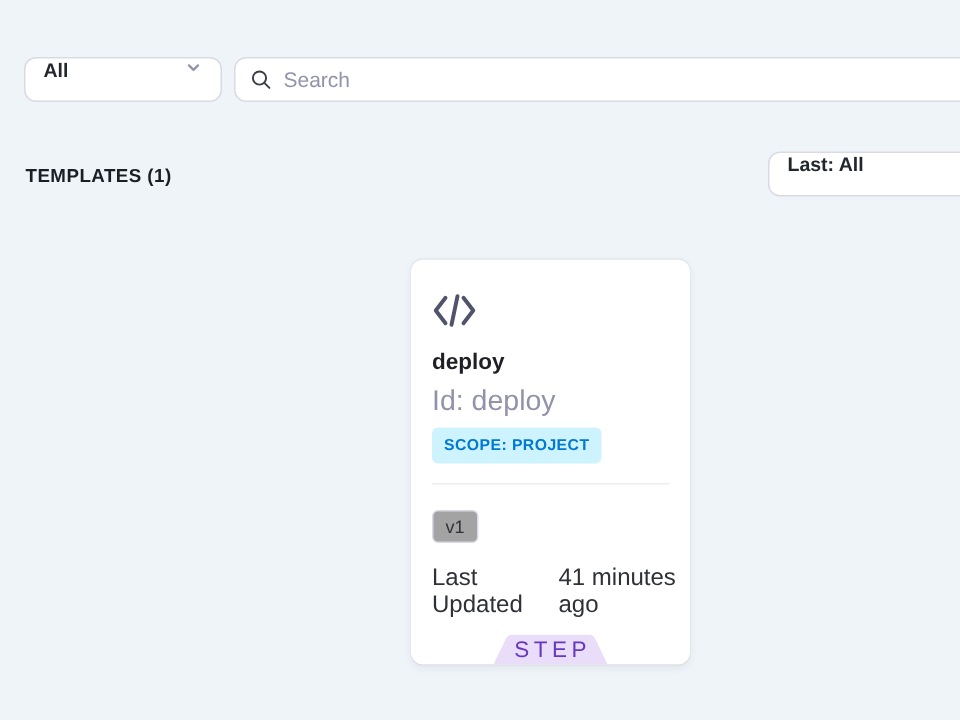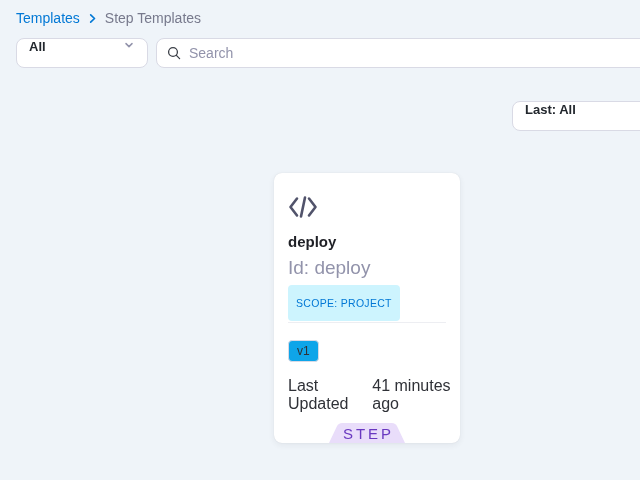--- a/index.html
+++ b/index.html
@@ -57,73 +57,65 @@
   
   .card{
     position:absolute;left:274px;top:173px;width:186px;height:270px;
     background:#fff;border-radius:8px;cursor:pointer;
     box-shadow:0 2px 6px rgba(40,41,61,.07),0 0 1px rgba(40,41,61,.14);
   }
   .code-icon{position:absolute;left:14px;top:22px;}
   .card-title{position:absolute;left:14px;top:60px;font-size:15px;font-weight:bold;color:#1f2026;}
   .card-id{position:absolute;left:14px;top:84px;font-size:19px;color:var(--text-muted,#9293ab);}
   .scope-badge{
-    position:absolute;left:14px;top:112px;height:36px;padding:0 8px;border-radius:4px;
+    position:absolute;left:14px;top:112px;height:24px;padding:0 8px;border-radius:4px;
     background:var(--scope-badge-bg,#cdf4fe);color:var(--primary,#0278d5);
-    font-size:10.5px;font-weight:normal;letter-spacing:.3px;
+    font-size:10.5px;font-weight:bold;letter-spacing:.3px;
     display:inline-flex;align-items:center;
   }
   .card-divider{position:absolute;left:14px;right:14px;top:149px;height:1px;background:#edeef2;}
   .version-chip{
     position:absolute;left:14px;top:167px;padding:3px 8px;
-    border:1px solid var(--border,#d9dae5);border-radius:4px;background:#0ea5e9;
+    border:1px solid var(--border,#d9dae5);border-radius:4px;background:#a3a3a3;
     font-size:12px;color:#2f3137;cursor:pointer;
   }
   .updated-row{position:absolute;left:14px;top:204px;display:flex;gap:8px;font-size:16px;color:#2f3137;}
   .type-tab{position:absolute;bottom:0;left:50%;transform:translateX(-50%);width:76px;height:20px;}
   .type-tab svg{position:absolute;inset:0;}
   .type-tab-label{
     position:absolute;inset:0;display:flex;align-items:center;justify-content:center;
     font-size:15px;font-weight:normal;color:var(--tab-text,#6938c0);letter-spacing:3px;padding-left:3px;
   }
 </style>
 </head>
 <body>
 
 <div class="page">
 
-  <div class="breadcrumb">
-    <a class="crumb-link">Templates</a>
-    <span class="crumb-sep">
-      <svg width="11" height="11" viewBox="0 0 12 12" fill="none">
-        <path d="M4 2 L8.2 6 L4 10" stroke="#0278d5" stroke-width="1.8" stroke-linecap="round" stroke-linejoin="round"></path>
-      </svg>
-    </span>
-    <span class="crumb-current">Step Templates</span>
-  </div>
 
   <div class="select scope-select">
     <span>All</span>
     <span style="display:flex;">
       <svg width="12" height="12" viewBox="0 0 12 12" fill="none">
         <path d="M3 4.6 L6 7.6 L9 4.6" stroke="#9293ab" stroke-width="1.5" stroke-linecap="round" stroke-linejoin="round"></path>
       </svg>
     </span>
   </div>
 
   <div class="search-box">
     <span style="display:flex;">
       <svg width="14" height="14" viewBox="0 0 14 14" fill="none">
         <circle cx="6" cy="6" r="4.4" stroke="#3b3f47" stroke-width="1.3"></circle>
         <path d="M9.4 9.4 L12.6 12.6" stroke="#3b3f47" stroke-width="1.3" stroke-linecap="round"></path>
       </svg>
     </span>
     <input type="text" placeholder="Search" style="">
   </div>
 
+  <div class="templates-count">TEMPLATES (1)</div>
 
   <div class="select type-select">
     <span>Last: All</span>
 
   </div>
 
   <div class="card">
     <span class="code-icon">
       <svg width="30" height="24" viewBox="0 0 30 24" fill="none">
         <path d="M9 3.5 L2.5 12 L9 20.5" stroke="#51536b" stroke-width="2.6" stroke-linecap="round" stroke-linejoin="round"></path>

